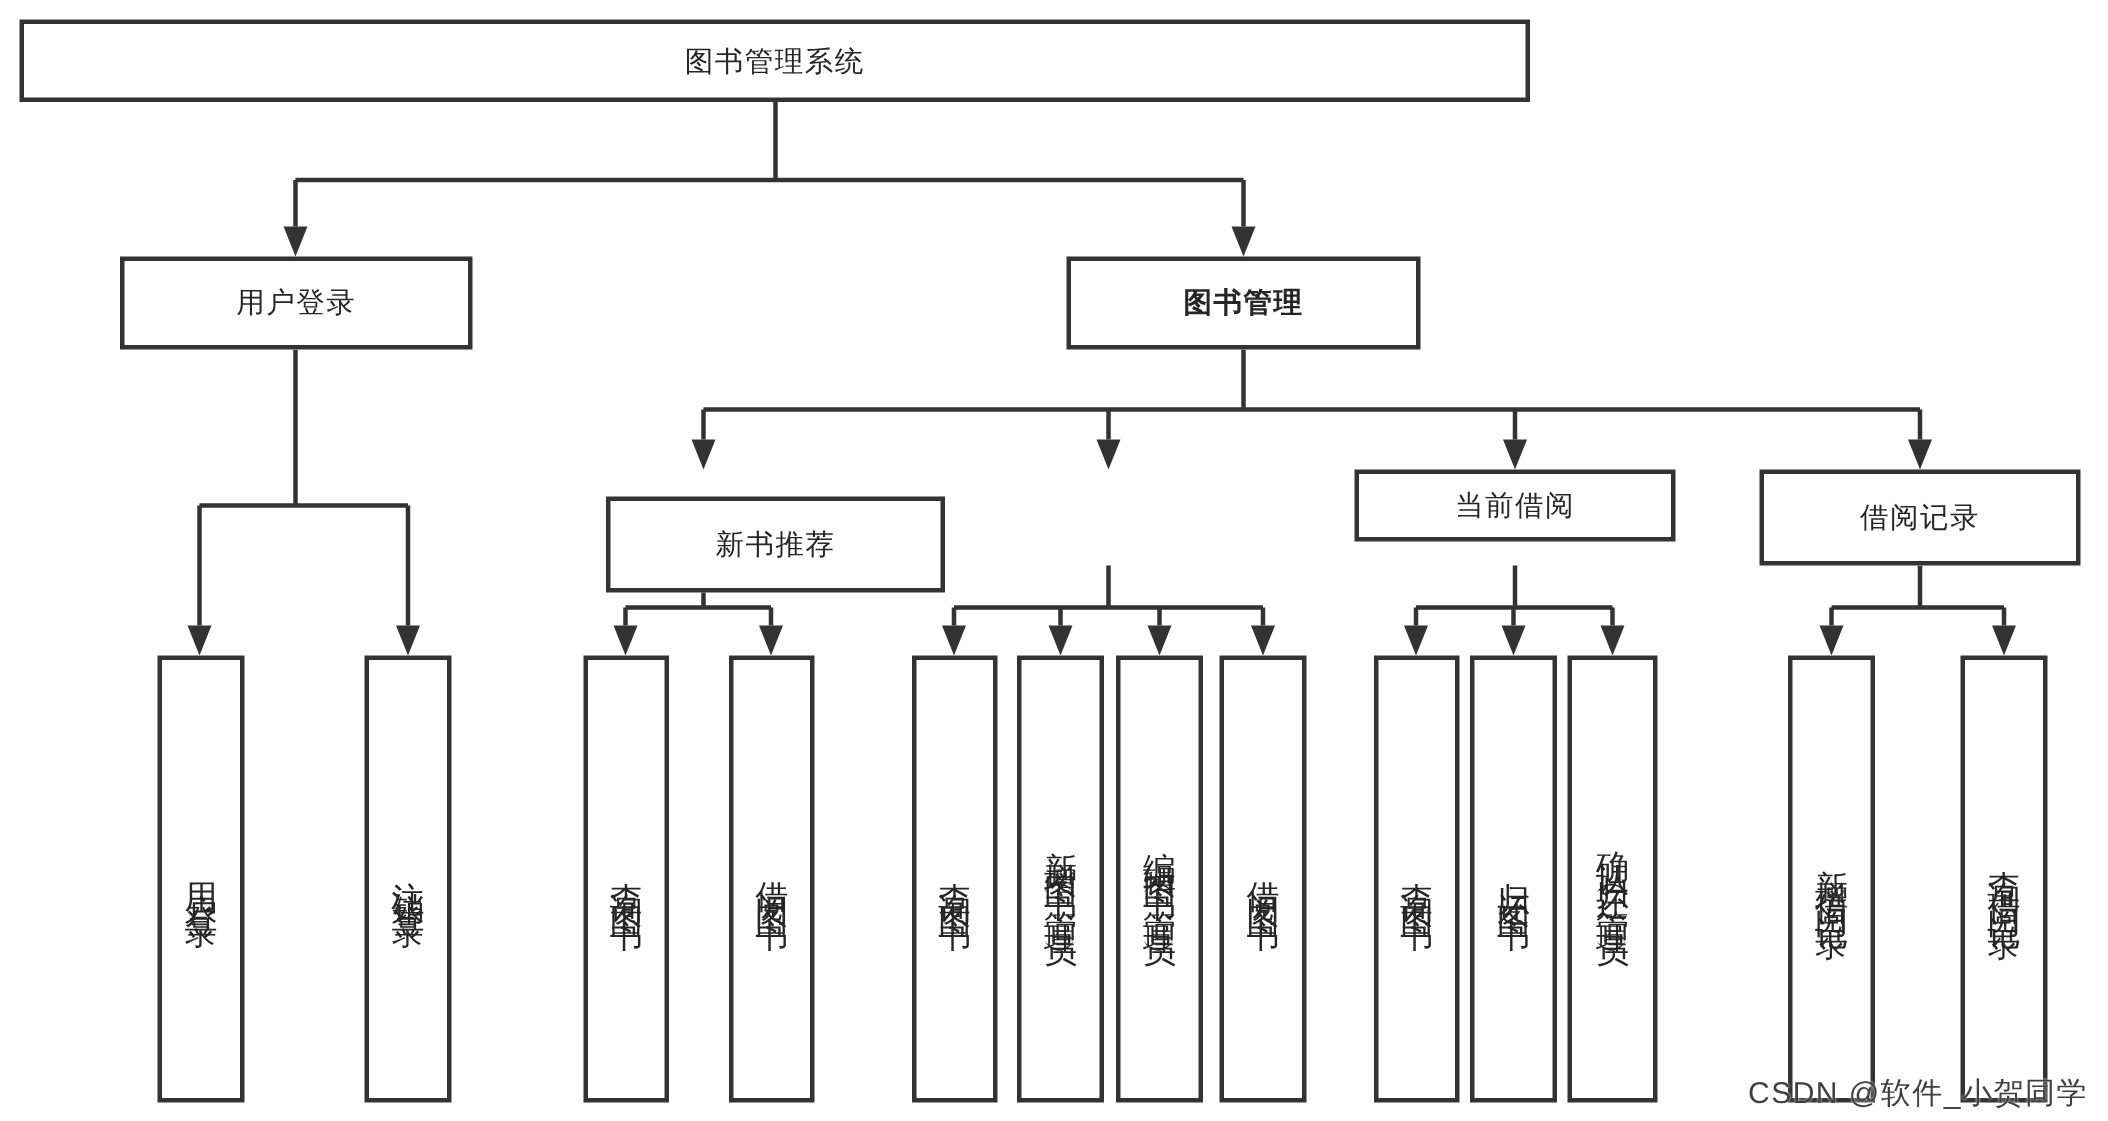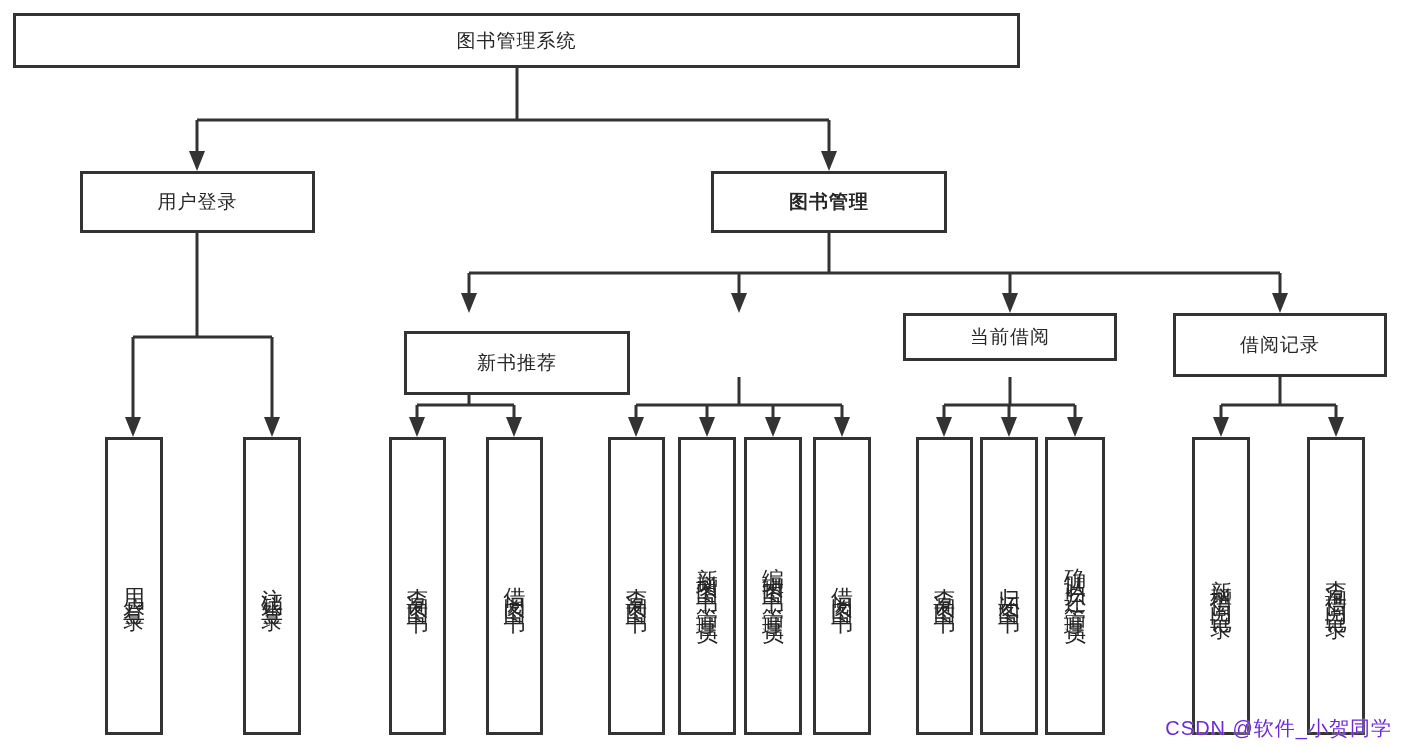--- a/index.html
+++ b/index.html
@@ -55,21 +55,21 @@
   .v9  { left:916px;  top:437px; width:57px; height:298px; }
   .v10 { left:980px;  top:437px; width:58px; height:298px; }
   .v11 { left:1045px; top:437px; width:60px; height:298px; }
   .v12 { left:1192px; top:437px; width:58px; height:298px; }
   .v13 { left:1307px; top:437px; width:58px; height:298px; }
   .watermark {
     position: absolute;
     right: 13px;
     bottom: 5px;
     font-size: 20px;
-    color: #6d28d9;
+    color: #404040;
     letter-spacing: 1px;
     z-index: 5;
     text-shadow: 0 0 2px #ffffff;
   }
 </style>
 </head>
 <body>
 
 <div class="canvas">
 

